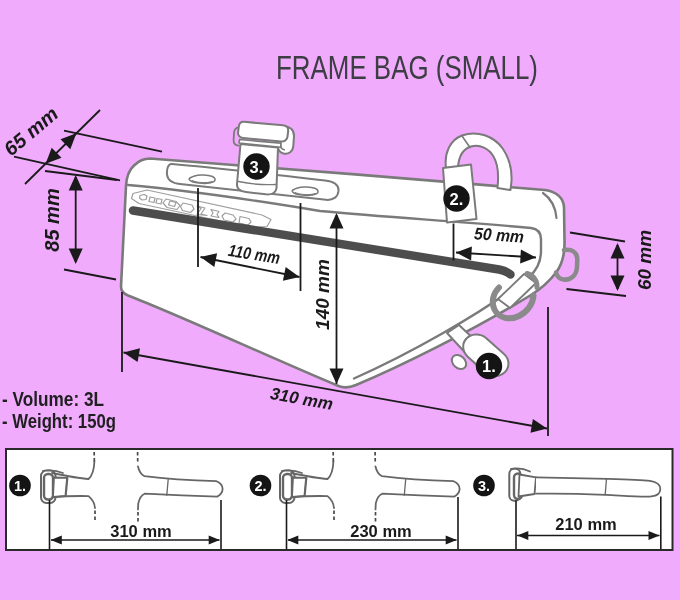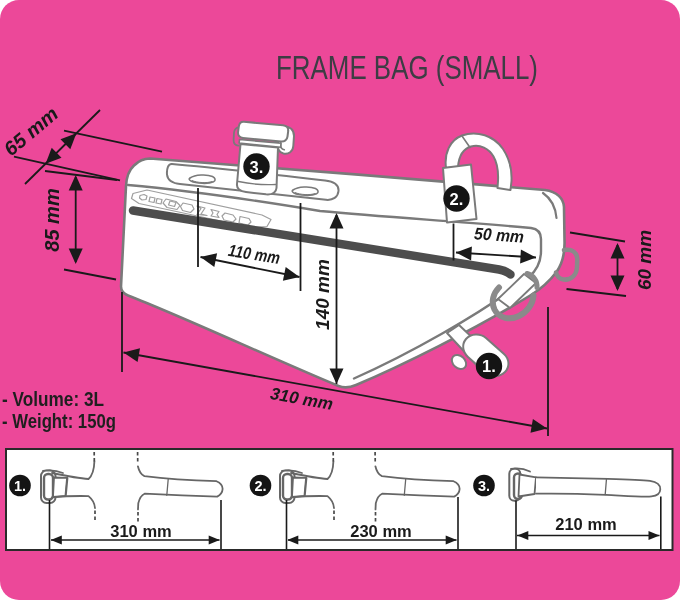--- a/index.html
+++ b/index.html
@@ -1,17 +1,17 @@
 <!DOCTYPE html>
 <html><head>
 <meta charset="utf-8">
 <style>
   html,body{margin:0;padding:0;background:#ffffff;}
-  #page{position:relative;width:680px;height:600px;background:#ec4899;overflow:hidden;
-        font-family:"Liberation Sans", sans-serif;border-radius:19px;}
+  #page{position:relative;width:680px;height:600px;background:#f0abfc;overflow:hidden;
+        font-family:"Liberation Sans", sans-serif;}
   svg{position:absolute;top:0;left:0;}
   text{font-family:"Liberation Sans", sans-serif;}
 </style>
 </head>
 <body>
 <div id="page">
 <svg width="680" height="600" viewBox="0 0 680 600">
 
   <text x="276" y="79" font-size="33" fill="#3d3d44" textLength="262" lengthAdjust="spacingAndGlyphs">FRAME BAG (SMALL)</text>
 

